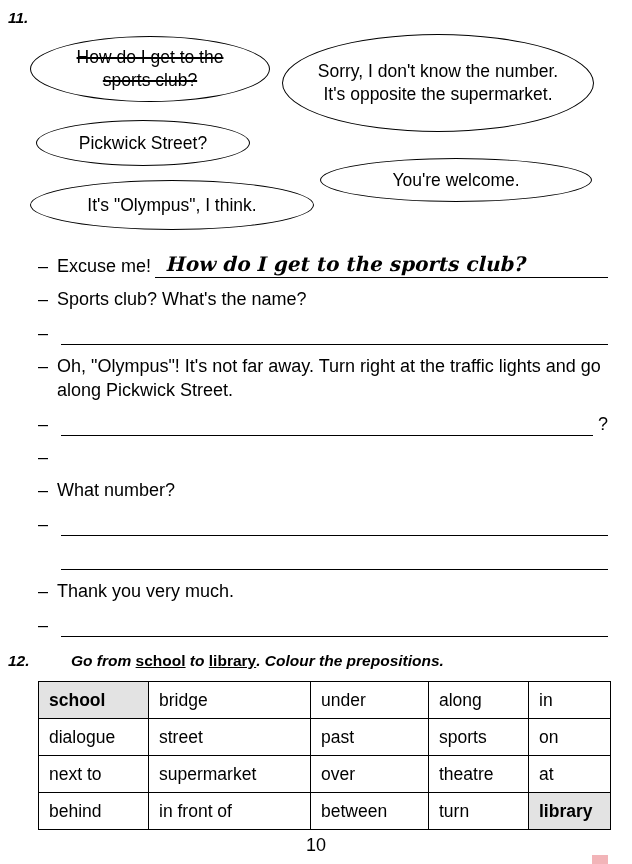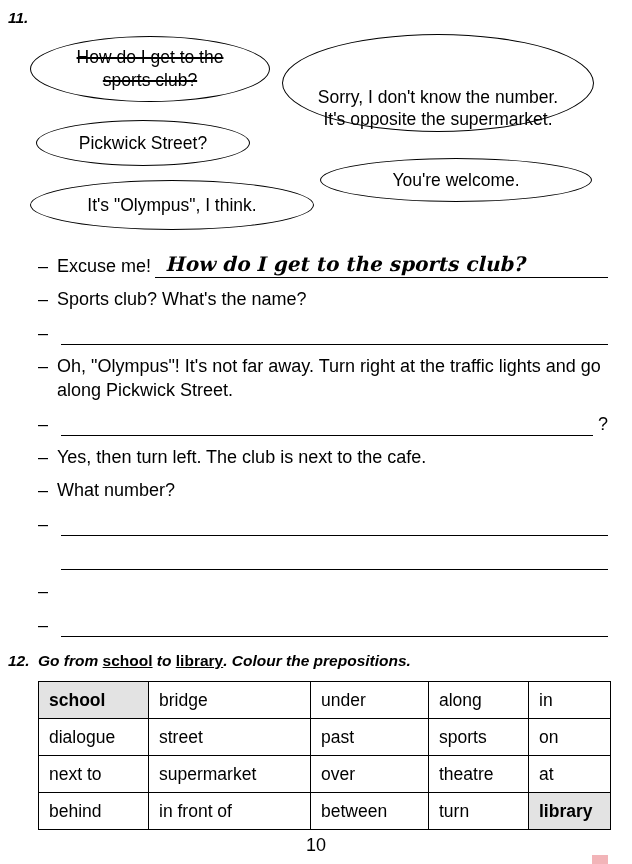--- a/index.html
+++ b/index.html
@@ -3,34 +3,34 @@
 <meta charset="utf-8">
 <style>
   * { margin:0; padding:0; box-sizing:border-box; }
   html,body { background:#ffffff; }
   .page {
     position:relative; width:632px; height:864px; background:#ffffff;
     font-family:"Liberation Sans","DejaVu Sans",sans-serif; color:#000;
     overflow:hidden;
   }
   
-  .ex-header { display:flex; font-weight:bold; font-style:italic; font-size:15.5px; line-height:20px; }
+  .ex-header { display:flex; font-weight:bold; font-style:italic; font-size:15.5px; line-height:20px;gap:33px; }
   .ex-header .num { width:30px; flex:none; }
   .ex11-header { margin:8px 0 0 8px; }
   .ex12-header { margin:14px 0 0 8px; }
   .uline { font-style:normal; text-decoration:underline; }
   
   .bubbles { position:relative; height:202px; margin-top:6px; }
   .bubble {
     position:absolute; border:1.6px solid #000; border-radius:50%;
     display:flex; align-items:center; justify-content:center;
     text-align:center; font-size:17.5px; line-height:1.3; background:#fff;
   }
   .b1 { left:30px;  top:2px;   width:240px; height:66px;  padding:0 36px; }
-  .b2 { left:282px; top:0px;   width:312px; height:98px;  padding:0 28px;align-items:flex-end; }
+  .b2 { left:282px; top:0px;   width:312px; height:98px;  padding:0 28px; }
   .b3 { left:36px;  top:86px;  width:214px; height:46px;  padding:0 14px; }
   .b4 { left:320px; top:124px; width:272px; height:44px;  padding:0 14px; }
   .b5 { left:30px;  top:146px; width:284px; height:50px;  padding:0 16px; }
   .strike { text-decoration:line-through; text-decoration-thickness:2px; }
   
   .dialogue { margin:16px 24px 0 38px; font-size:18px; }
   .dline { display:flex; align-items:flex-end; margin-bottom:9px; line-height:24px; }
   .dline .dash { width:19px; flex:none; }
   .dline .fill { flex:1; border-bottom:1.8px solid #000; min-height:25px; margin-left:4px; }
   .dline .suffix { margin-left:5px; }
@@ -95,36 +95,36 @@
       <span class="dash">–</span>
       <span class="text">Oh, "Olympus"! It's not far away. Turn right at the traffic lights and go along Pickwick Street.</span>
     </div>
     <div class="dline">
       <span class="dash">–</span>
       <span class="fill"></span>
       <span class="suffix">?</span>
     </div>
     <div class="dline">
       <span class="dash">–</span>
-      <span>Yes, then turn left. The club is next to the cafe.</span>
     </div>
     <div class="dline">
       <span class="dash">–</span>
       <span>What number?</span>
     </div>
     <div class="dline">
       <span class="dash">–</span>
       <span class="fill"></span>
     </div>
     <div class="dline">
       <span class="dash"></span>
       <span class="fill"></span>
     </div>
     <div class="dline">
       <span class="dash">–</span>
+      <span>Thank you very much.</span>
     </div>
     <div class="dline">
       <span class="dash">–</span>
       <span class="fill"></span>
     </div>
   </div>
 
   <div class="ex-header ex12-header">
     <span class="num">12.</span>
     <span><span>Go from </span><span class="uline">school</span><span> to </span><span class="uline">library</span><span>. Colour the prepositions.</span></span>

